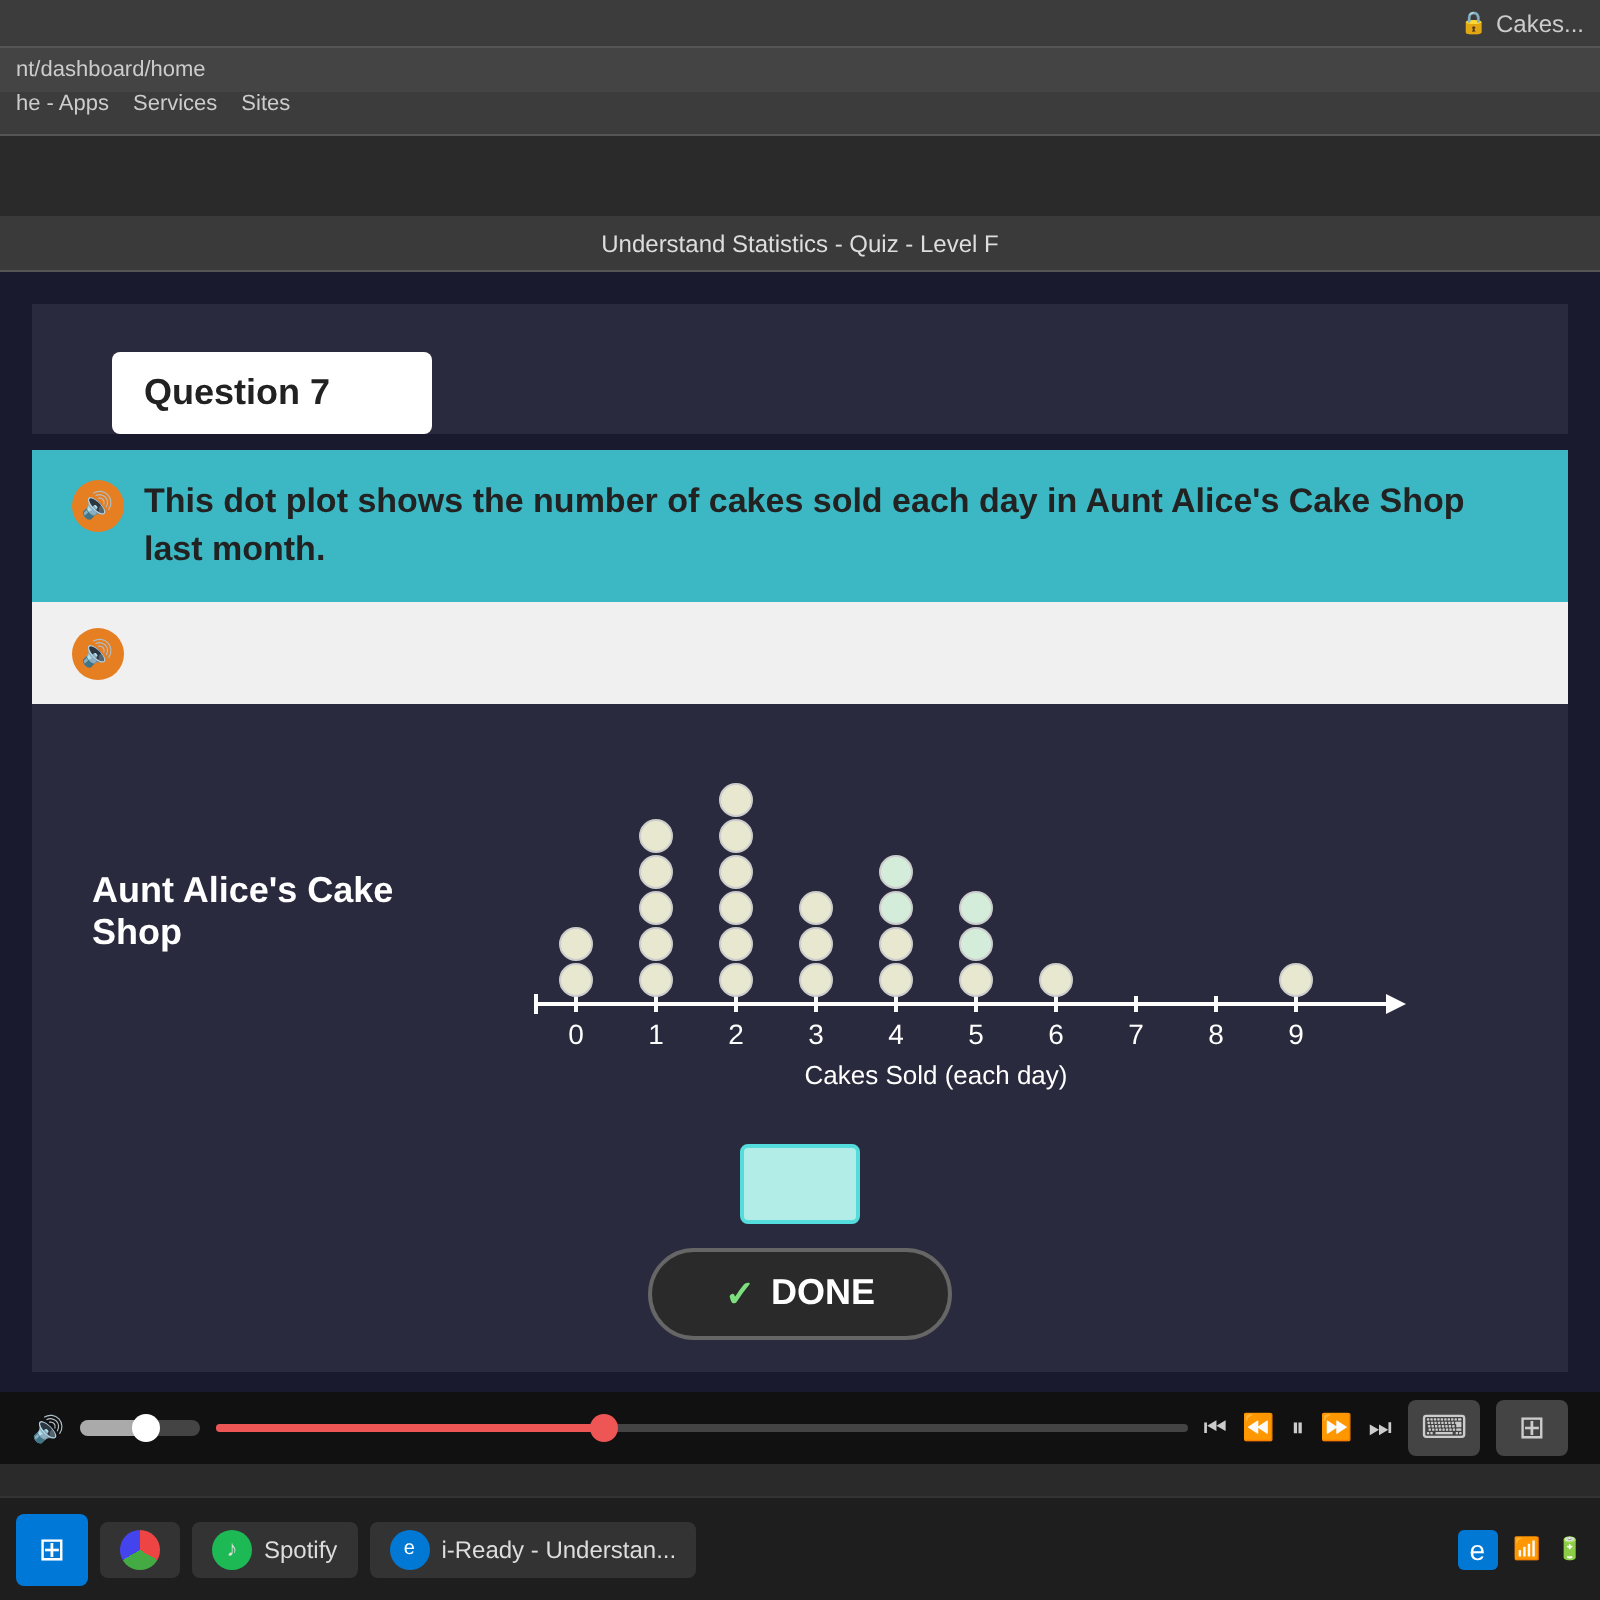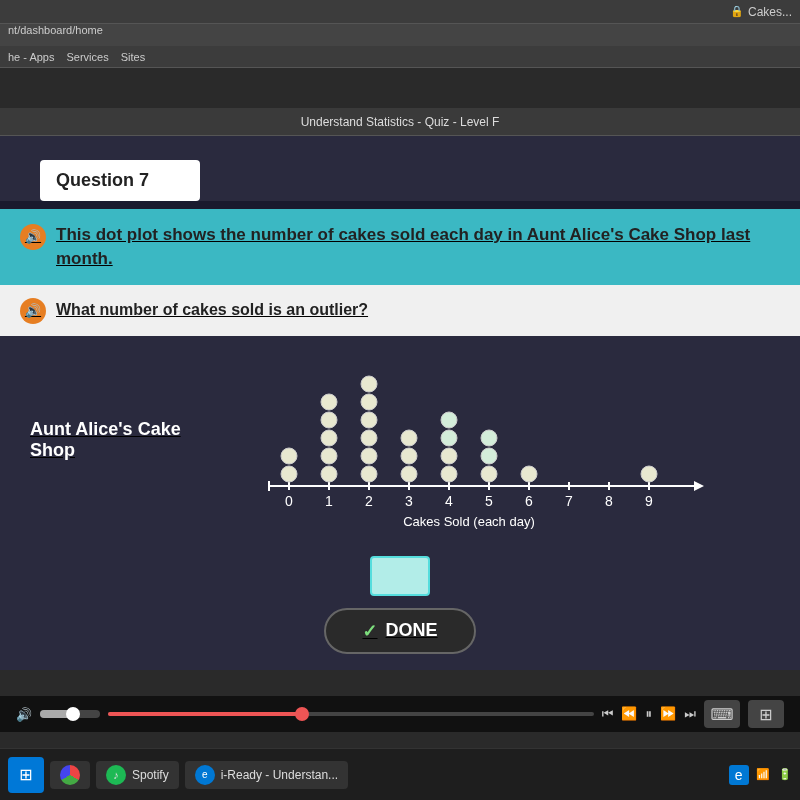--- a/index.html
+++ b/index.html
@@ -31,32 +31,33 @@
       font-size: 12px;
     }
     .lock-icon { font-size: 11px; }
 
     
     .address-bar {
       width: 100%;
       height: 22px;
       background: #444;
       display: flex;
+      align-items: center;
       padding: 0 8px;
       font-size: 11px;
       color: #ccc;
     }
 
     
     .bookmarks-bar {
       width: 100%;
       height: 22px;
       background: #3c3c3c;
       display: flex;
-      align-items: center;
+      align-items: flex-start;
       padding: 0 8px;
       gap: 12px;
       font-size: 11px;
       color: #ccc;
       border-bottom: 1px solid #555;
     }
 
     
     .tab-bar {
       width: 100%;
@@ -68,23 +69,22 @@
       font-size: 12px;
       color: #ddd;
       border-bottom: 1px solid #555;
       margin-top: 40px;
     }
 
     
     .main-content {
       width: 100%;
       background: #1a1a2e;
-      padding: 0;
+      padding: 16px;
       position: relative;
-      text-decoration: underline;
     }
 
     
     .question-header {
       background: white;
       margin: 12px 20px 0 20px;
       padding: 10px 16px;
       border-radius: 4px;
       display: inline-block;
       min-width: 160px;
@@ -322,21 +322,20 @@
 
   <div class="teal-section">
     <div class="question-text">
       <span class="speaker-icon">🔊</span>
       <span>This dot plot shows the number of cakes sold each day in Aunt Alice's Cake Shop last month.</span>
     </div>
   </div>
 
   <div class="white-section">
     <span class="speaker-icon">🔊</span>
-    <span class="sub-question-text">What number of cakes sold is an outlier?</span>
   </div>
 
   <div class="chart-area">
     <div class="chart-title">Aunt Alice's Cake Shop</div>
     <div class="dot-plot-container">
       <svg width="480" height="180" viewBox="0 0 480 180">
 
         <line x1="30" y1="130" x2="455" y2="130" stroke="white" stroke-width="2"></line>
 
         <polygon points="455,125 465,130 455,135" fill="white"></polygon>

